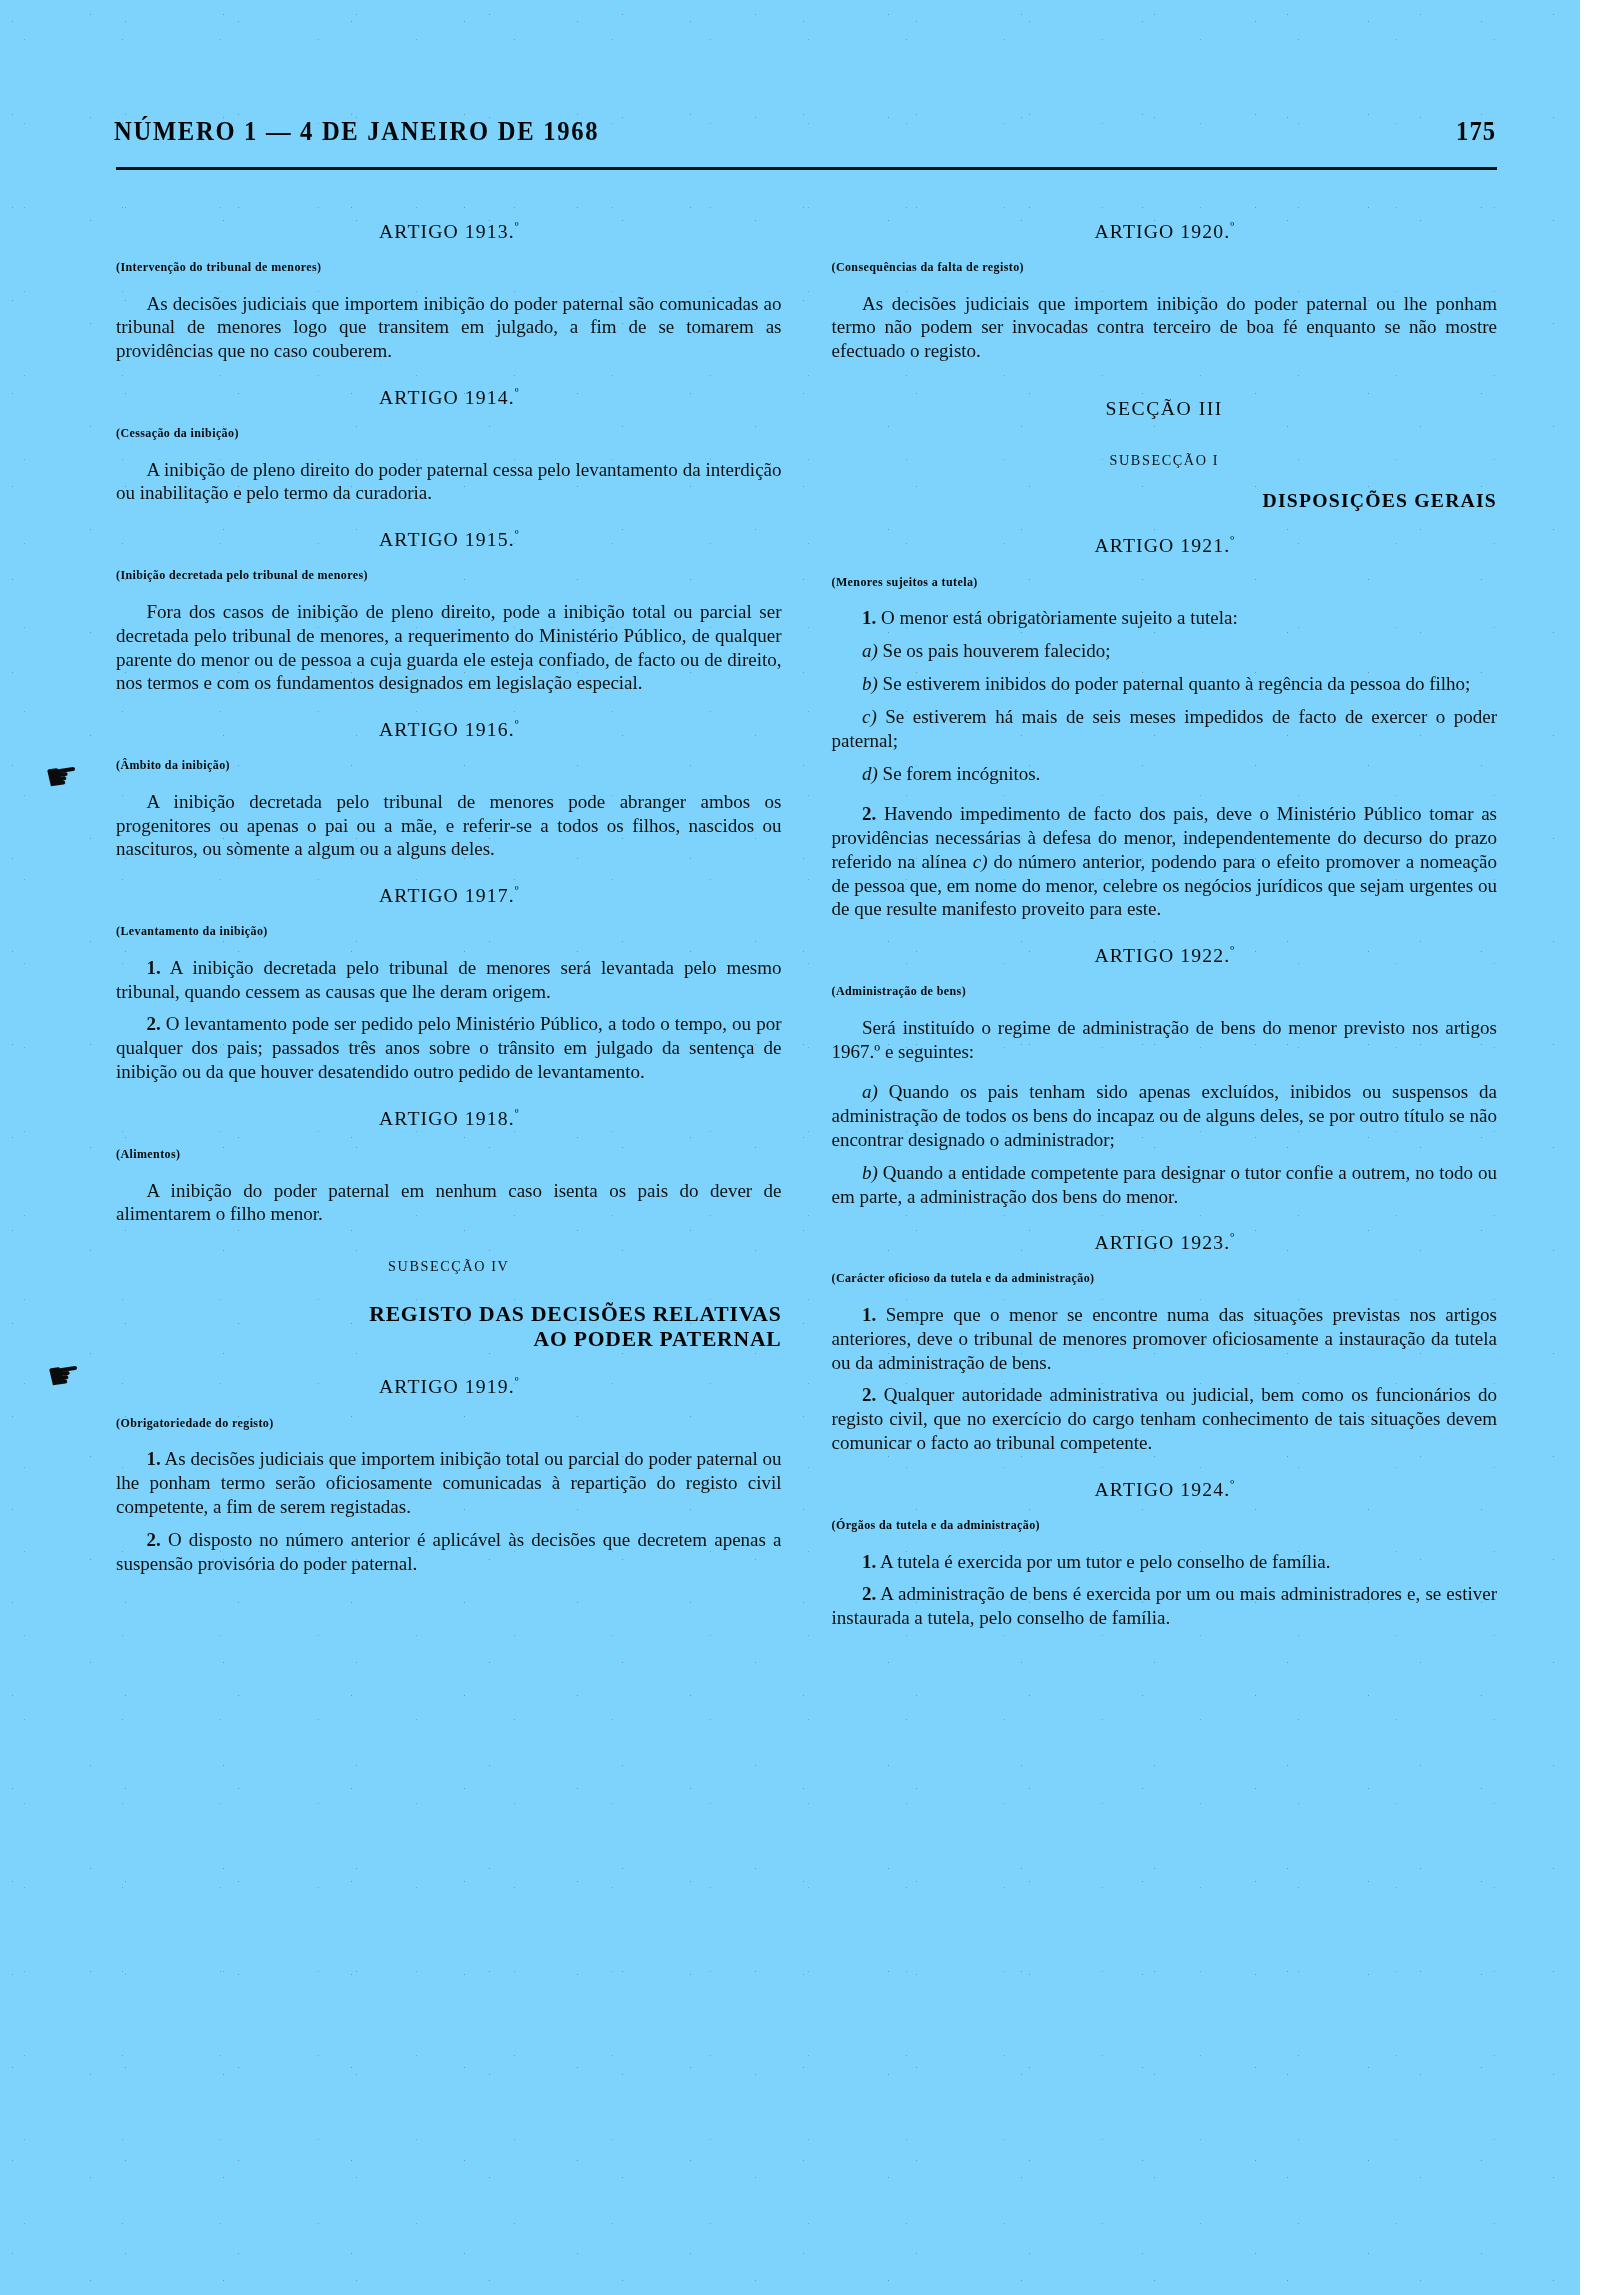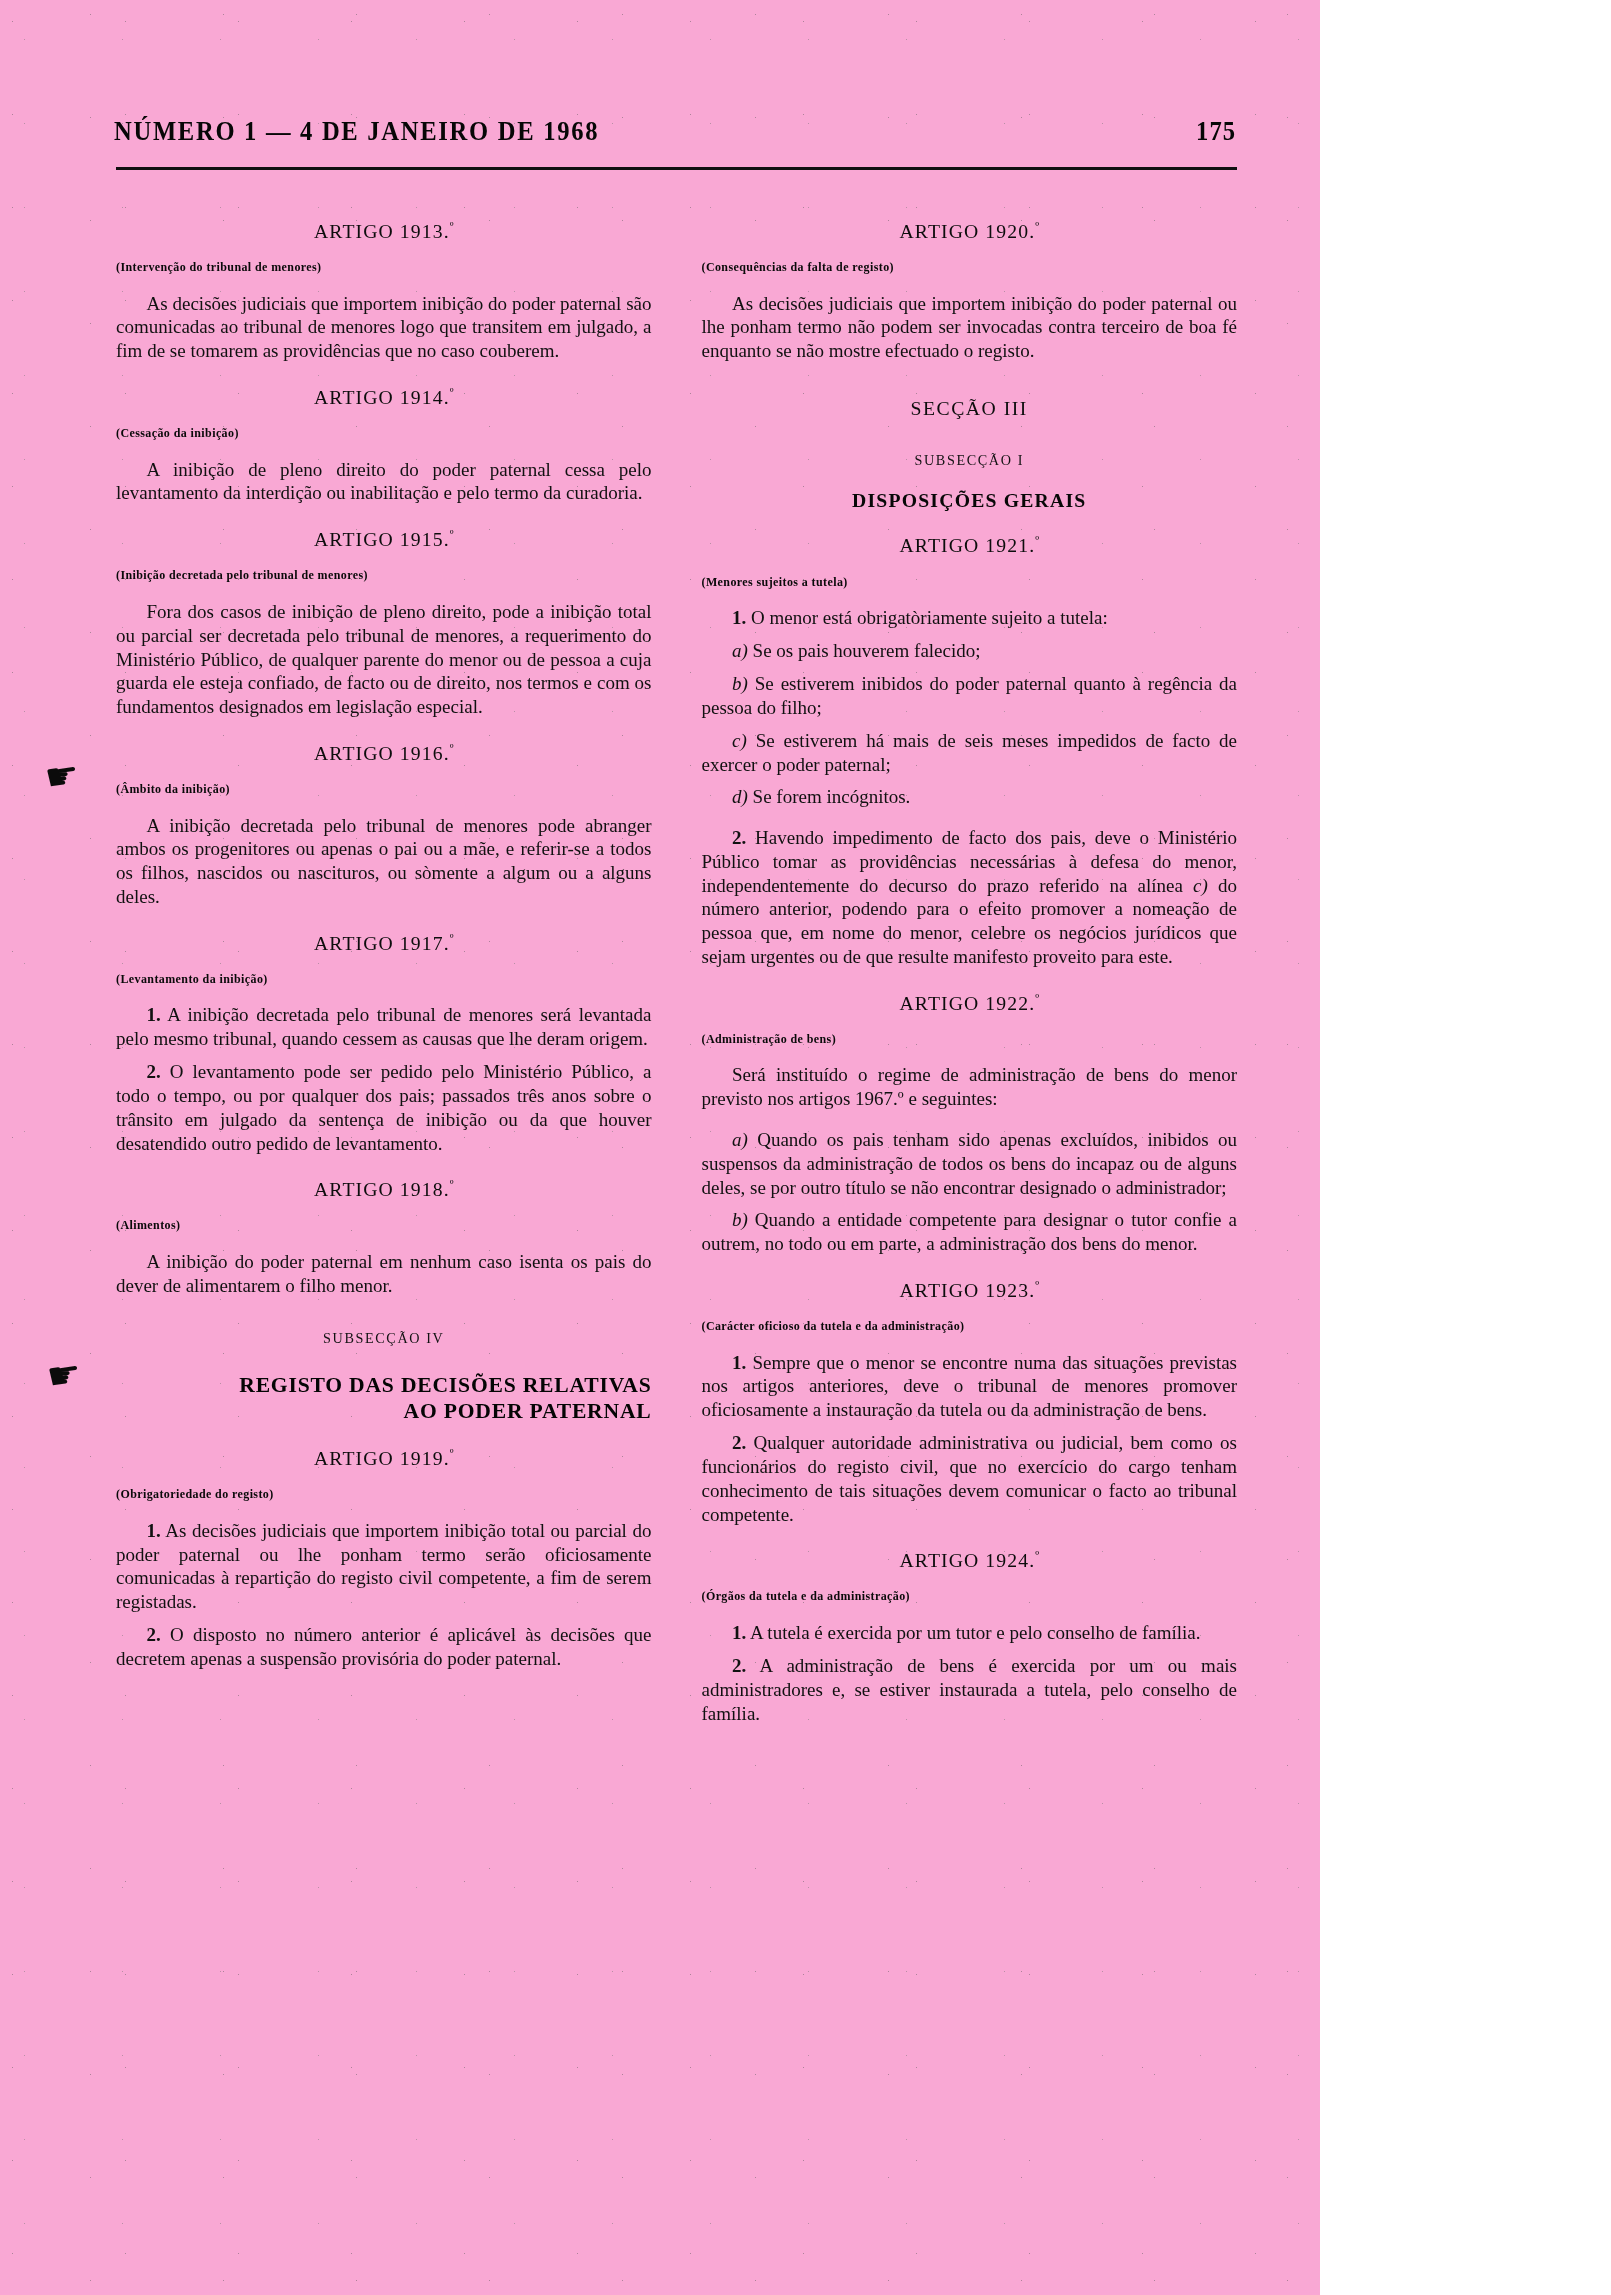--- a/index.html
+++ b/index.html
@@ -6,23 +6,23 @@
     margin: 0;
     padding: 0;
     background: #ffffff;
   }
   body {
     font-family: "Liberation Serif", "DejaVu Serif", serif;
     color: #1a1a1a;
   }
   .page {
     position: relative;
-    width: 1320px;
+    width: 1580px;
     height: 2295px;
-    background: #f9a8d4;
+    background: #7dd3fc;
     overflow: hidden;
   }
 
   
   .speckle {
     position: absolute;
     inset: 0;
     pointer-events: none;
     opacity: 0.45;
     background-image:
@@ -128,21 +128,21 @@
     color: #080808;
   }
   .subsec-head {
     text-align: center;
     font-size: 14.2px;
     letter-spacing: 1.6px;
     margin: 32px 0 0 0;
     color: #121212;
   }
   .subsec-title {
-    text-align: center;
+    text-align: right;
     font-size: 19.7px;
     font-weight: bold;
     letter-spacing: 1.2px;
     margin: 19.7px 0 0 0;
     color: #080808;
   }
   .big-title {
     text-align: right;
     font-size: 21.6px;
     font-weight: bold;

